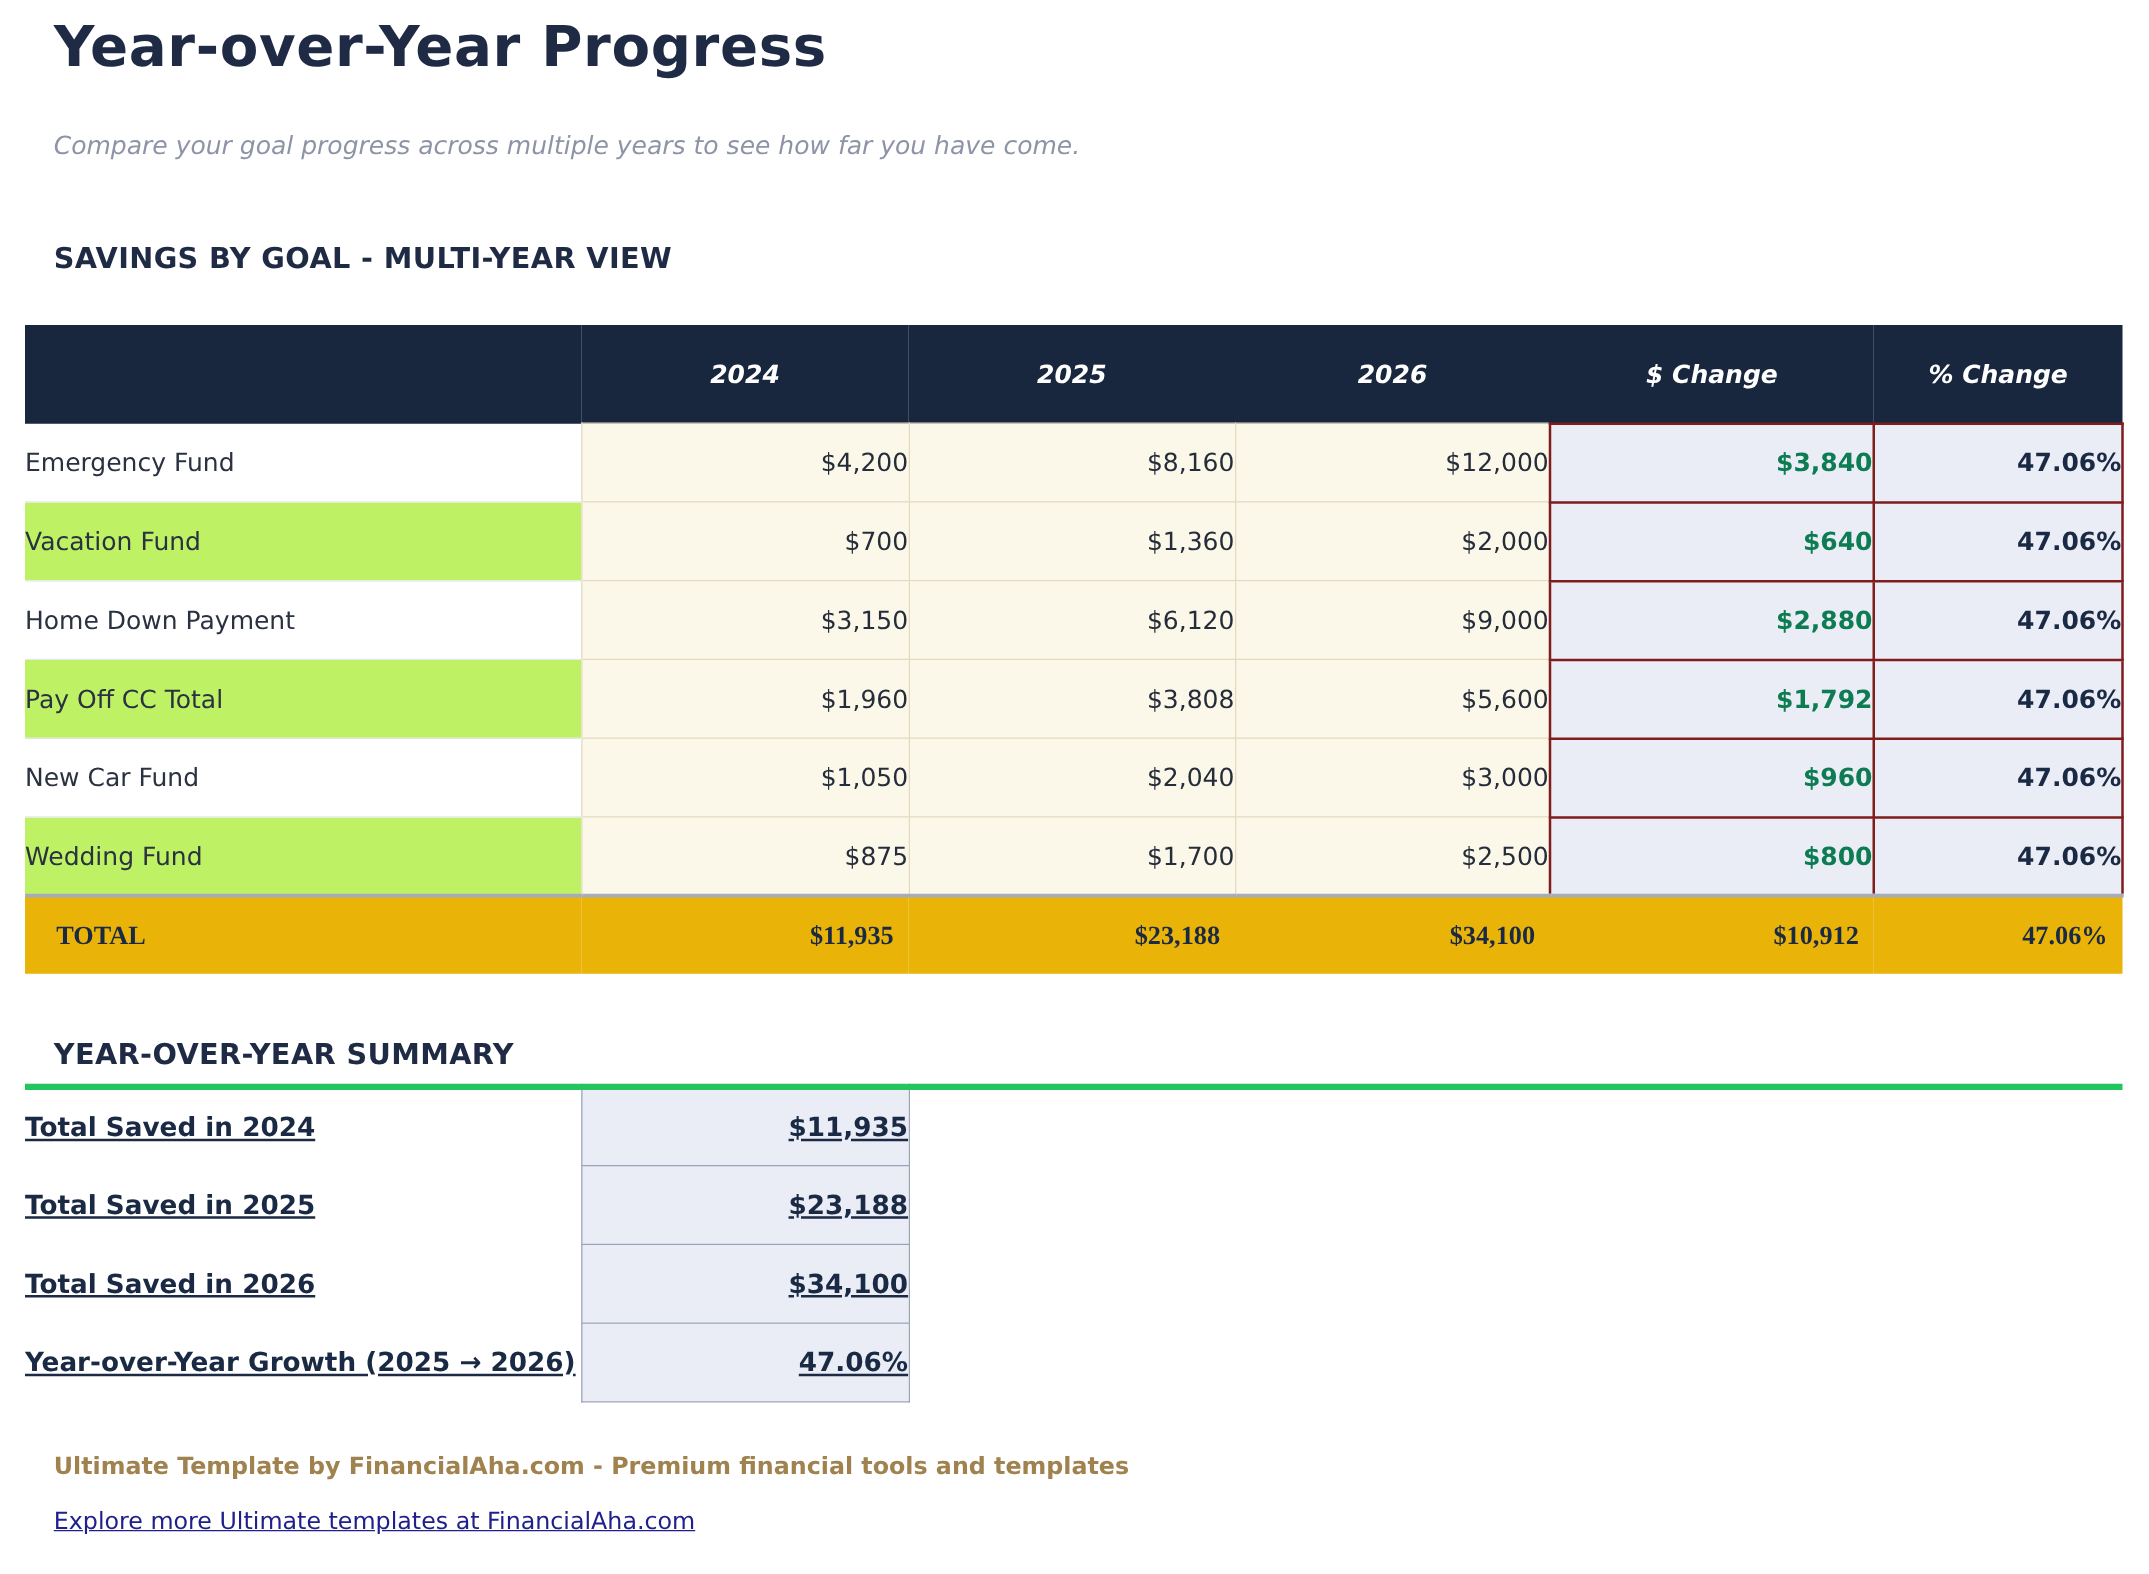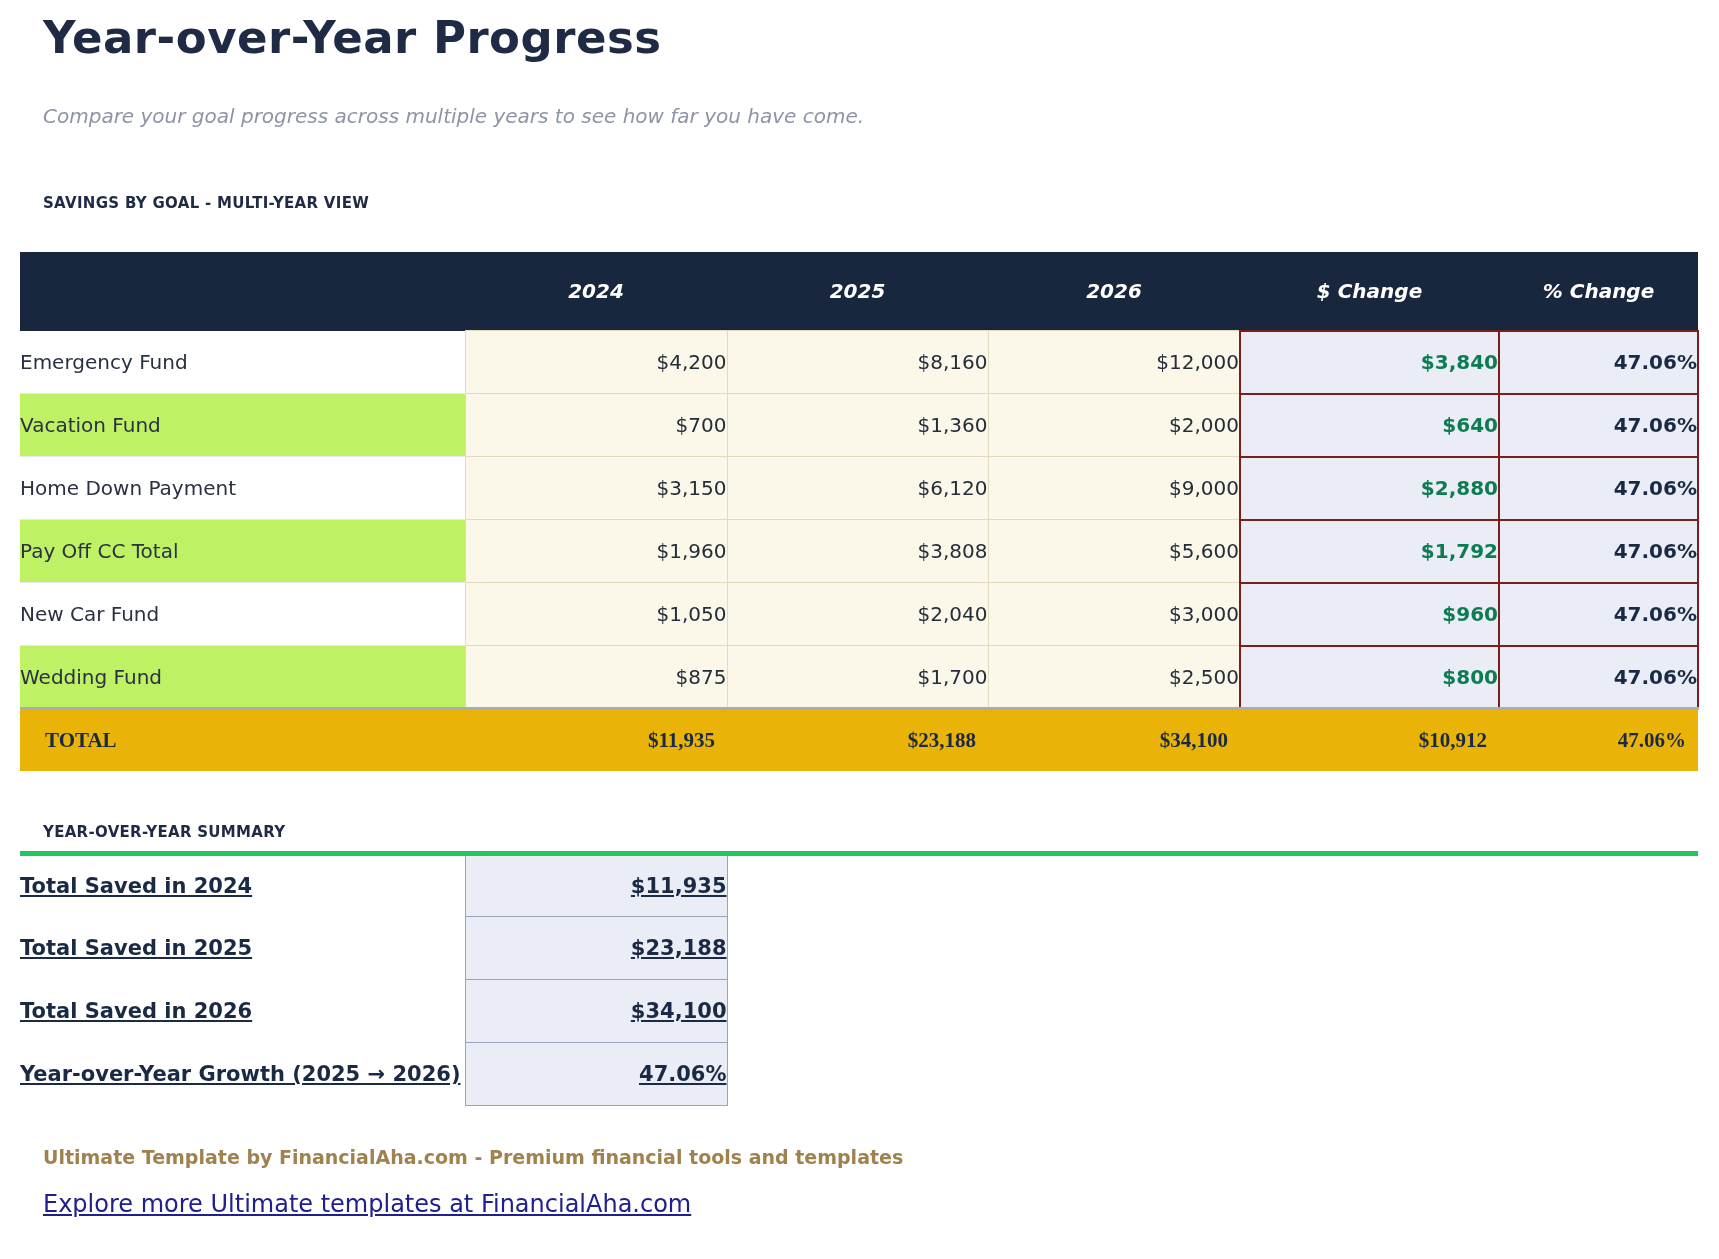--- a/index.html
+++ b/index.html
@@ -28,21 +28,21 @@
     letter-spacing: 0.5px;
   }
   .page-subtitle {
     margin: 40px 0 0 43px;
     font-size: 20px;
     font-style: italic;
     color: #8d94a6;
   }
   .section-title {
     margin: 66px 0 0 43px;
-    font-size: 15px;
+    font-size: 23px;
     font-weight: bold;
     color: #1f2a44;
     letter-spacing: 0.3px;
   }
   .section-title.summary-title { margin-top: 52px; }
 
   
   table.goals {
     border-collapse: collapse;
     table-layout: fixed;
@@ -133,21 +133,21 @@
   
   .branding {
     margin: 40px 0 0 43px;
     font-size: 19px;
     font-weight: bold;
     color: #a0824f;
   }
   .explore-link {
     display: inline-block;
     margin: 22px 12px 0 43px;
-    font-size: 24px;
+    font-size: 19px;
     color: #20208c;
     text-decoration: underline;
     cursor: pointer;
   }
 </style>
 </head>
 <body>
 
 <div class="page">
 

